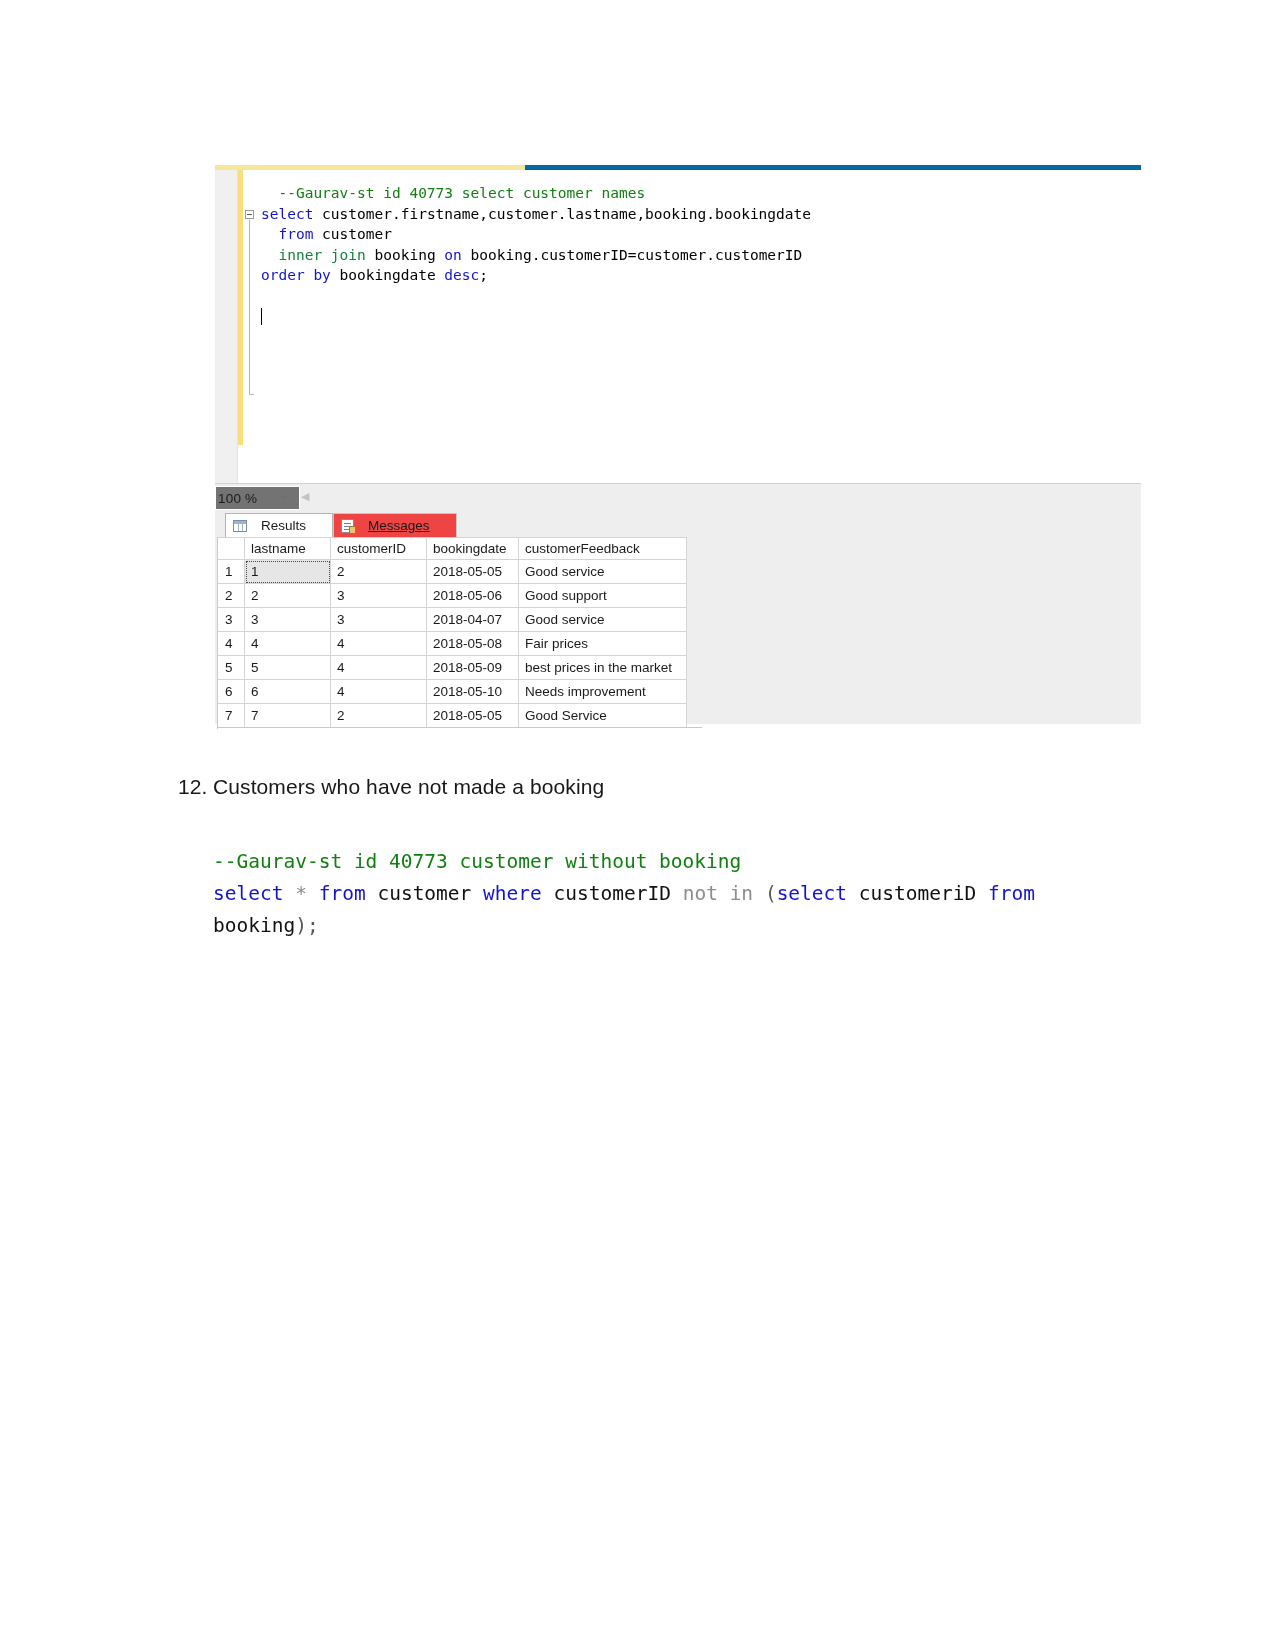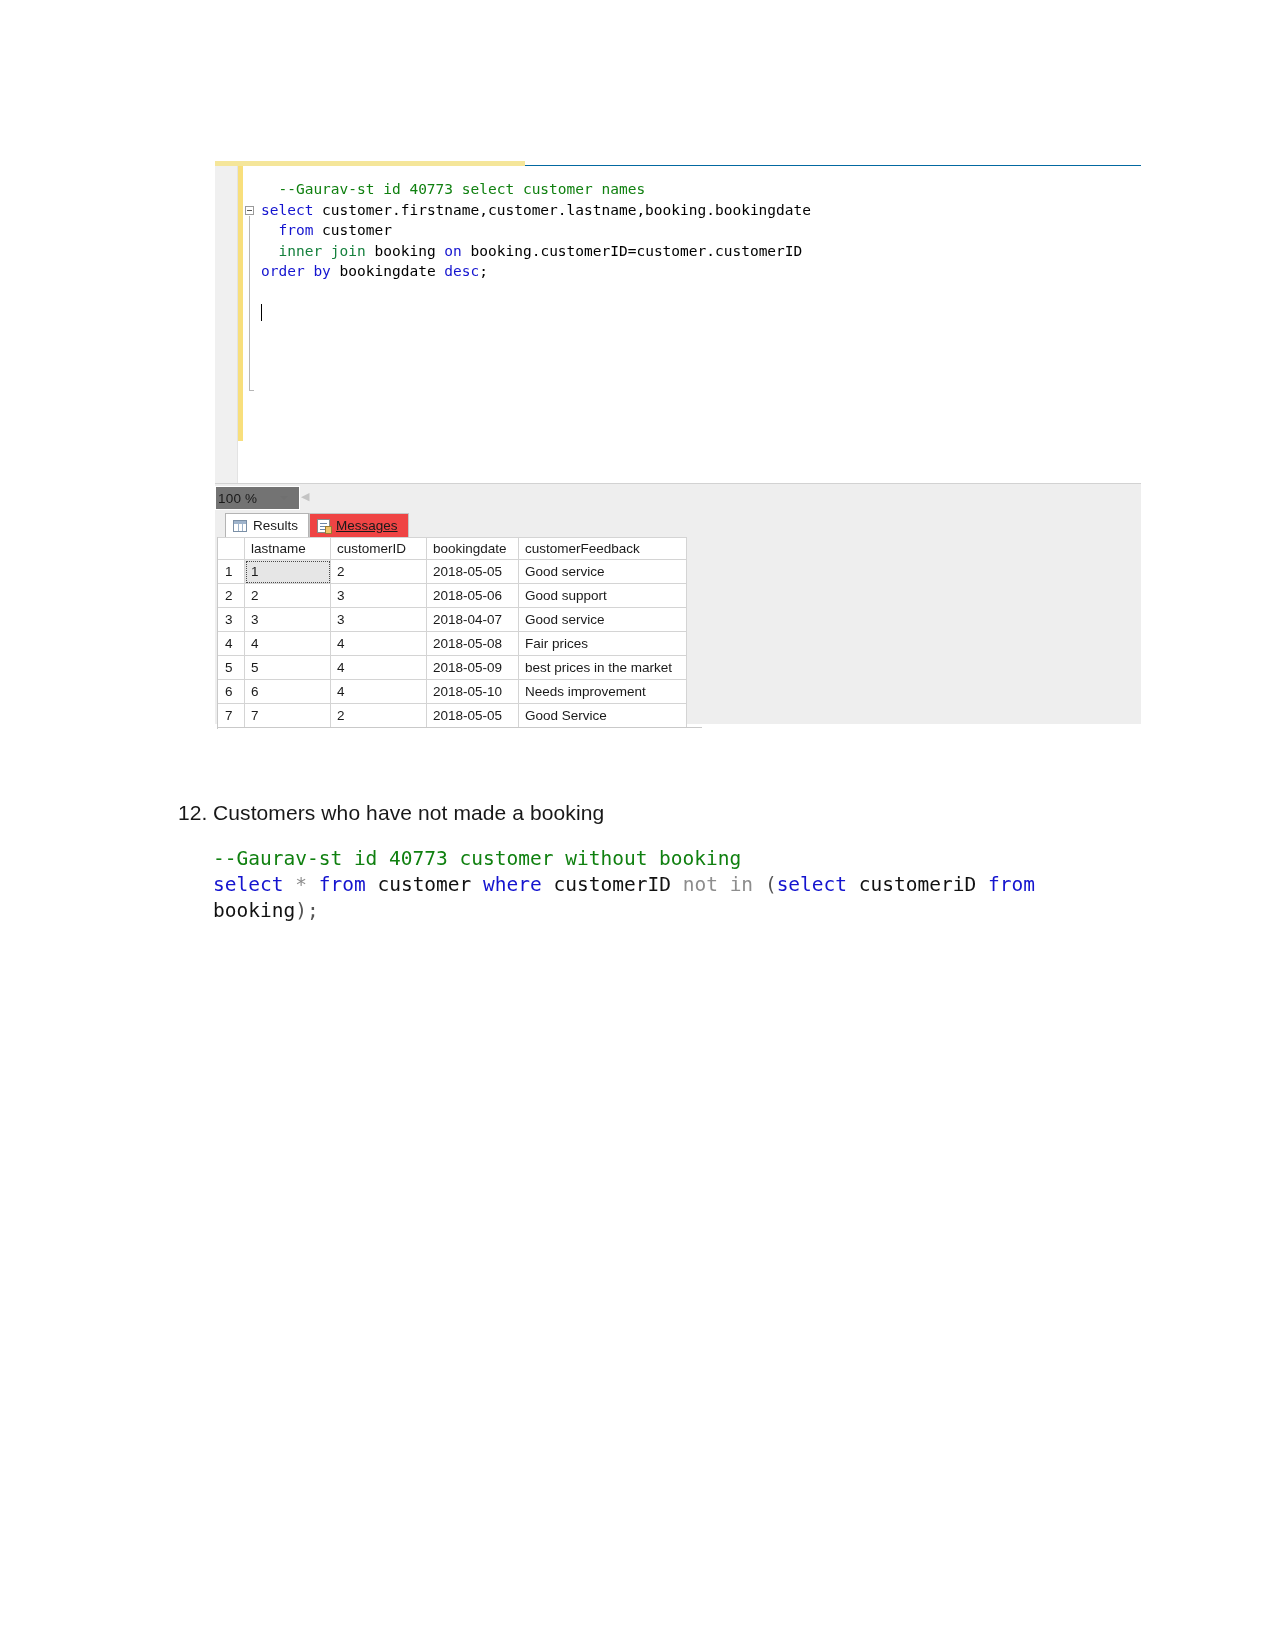--- a/index.html
+++ b/index.html
@@ -22,21 +22,21 @@
     left: 215px;
     top: 165px;
     width: 926px;
   }
 
   
   .editor-wrap {
     position: relative;
     background: #ffffff;
     height: 318px;
-    border-top: 1px solid #0369a1;
+    border-top: 5px solid #0369a1;
     box-sizing: border-box;
   }
   .editor-topbar {
     position: absolute;
     left: 0; top: -5px;
     width: 310px;
     height: 5px;
     background: #f5e69a;
   }
   .gutter-grey {
@@ -158,22 +158,22 @@
     position: relative;
     height: 26px;
     padding-left: 10px;
     display: flex;
     align-items: flex-end;
   }
   .tab {
     height: 24px;
     display: flex;
     align-items: center;
-    gap: 6px;
-    padding: 0 10px 0 7px;
+    gap: 14px;
+    padding: 0 26px 0 7px;
     font-size: 13.5px;
     color: #1a1a1a;
     box-sizing: border-box;
     border: 1px solid #c0c0c0;
     border-bottom: none;
   }
   .tab.active {
     background: #ffffff;
     border-color: #b4b4b4;
   }
@@ -286,39 +286,39 @@
     top: 26px;
     width: 1px;
     height: 192px;
     background: #c9c9c9;
   }
 
   
   .doc-heading {
     position: absolute;
     left: 178px;
-    top: 801px;
+    top: 775px;
     display: flex;
     align-items: baseline;
     font-size: 21px;
     color: #181818;
     letter-spacing: .1px;
   }
   .doc-heading .num {
     width: 35px;
     flex: none;
   }
   .sql-block {
     position: absolute;
     left: 213px;
     top: 846px;
     width: 840px;
     font-family: "DejaVu Sans Mono", monospace;
     font-size: 19.5px;
-    line-height: 26px;
+    line-height: 32px;
     color: #111111;
     white-space: pre-wrap;
     word-break: break-word;
   }
   .sql-block .kw  { color: #1414cf; }
   .sql-block .cmt { color: #108010; }
   .sql-block .gry { color: #8d8d8d; }
   .sql-block .pun { color: #555555; }
 </style>
 </head>

